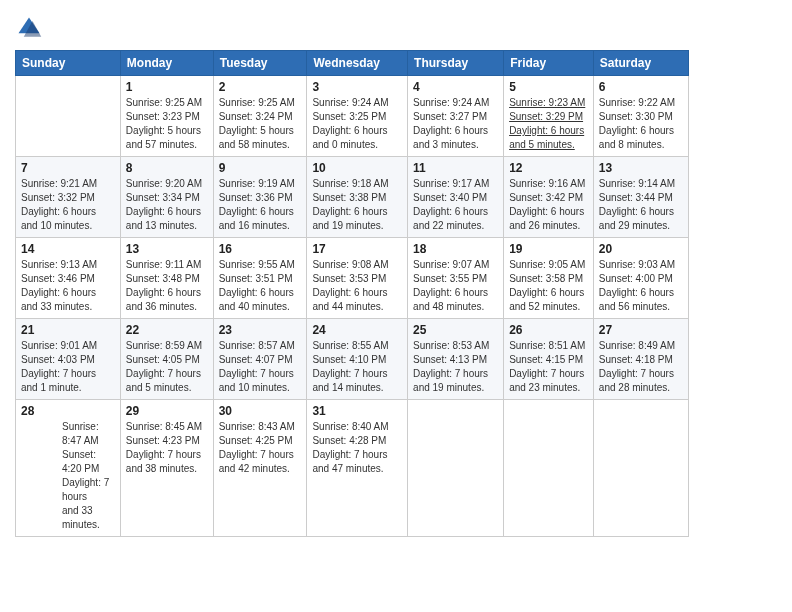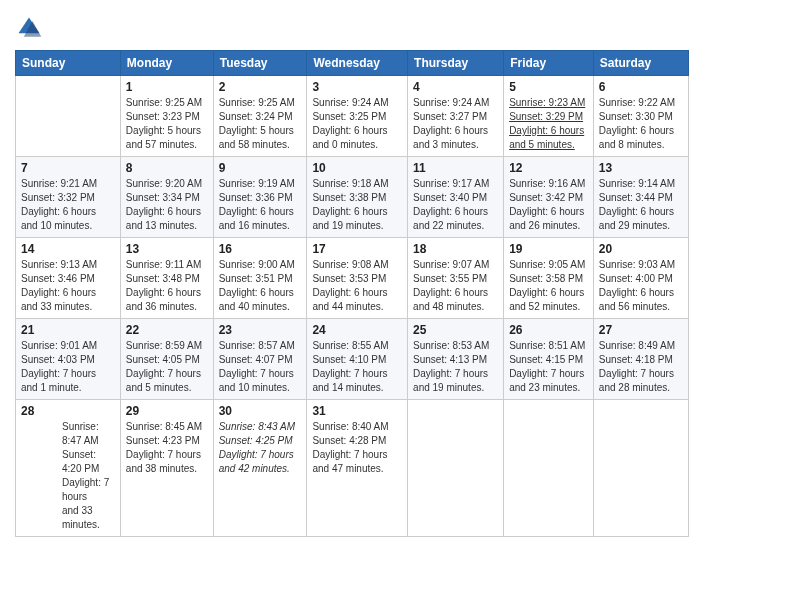--- a/index.html
+++ b/index.html
@@ -235,21 +235,21 @@
           </td>
           <td>
             <span class="day-number">13</span>
             <div class="day-info" style="white-space: pre-line;">Sunrise: 9:11 AM
 Sunset: 3:48 PM
 Daylight: 6 hours
 and 36 minutes.</div>
           </td>
           <td>
             <span class="day-number">16</span>
-            <div class="day-info" style="white-space: pre-line;">Sunrise: 9:00 AM
+            <div class="day-info" style="white-space: pre-line;">Sunrise: 9:55 AM
 Sunset: 3:51 PM
 Daylight: 6 hours
 and 40 minutes.</div>
           </td>
           <td>
             <span class="day-number">17</span>
             <div class="day-info" style="white-space: pre-line;">Sunrise: 9:08 AM
 Sunset: 3:53 PM
 Daylight: 6 hours
 and 44 minutes.</div>
@@ -337,21 +337,21 @@
           </td>
           <td>
             <span class="day-number">29</span>
             <div class="day-info" style="white-space: pre-line;">Sunrise: 8:45 AM
 Sunset: 4:23 PM
 Daylight: 7 hours
 and 38 minutes.</div>
           </td>
           <td>
             <span class="day-number">30</span>
-            <div class="day-info" style="white-space: pre-line; font-style: italic;">Sunrise: 8:43 AM
+            <div class="day-info" style="white-space: pre-line;">Sunrise: 8:43 AM
 Sunset: 4:25 PM
 Daylight: 7 hours
 and 42 minutes.</div>
           </td>
           <td>
             <span class="day-number">31</span>
             <div class="day-info" style="white-space: pre-line;">Sunrise: 8:40 AM
 Sunset: 4:28 PM
 Daylight: 7 hours
 and 47 minutes.</div>

